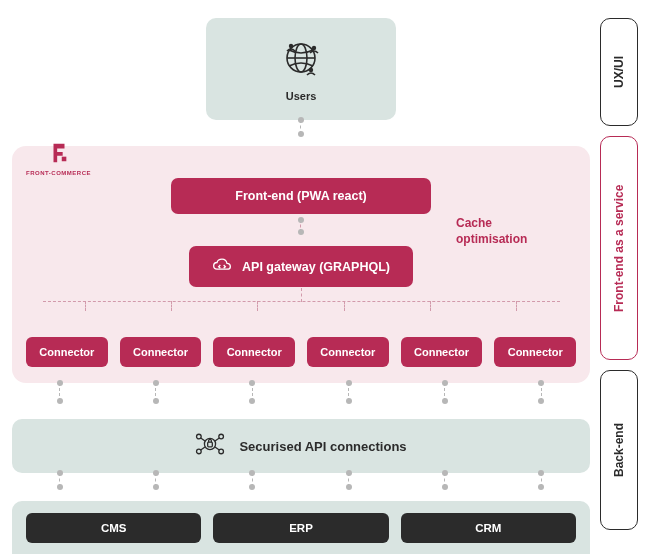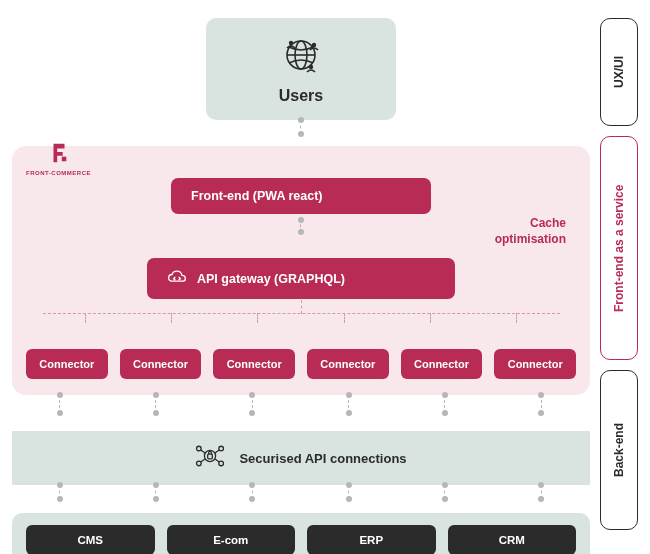--- a/index.html
+++ b/index.html
@@ -43,21 +43,21 @@
     border-radius: 10px;
     width: 190px;
     height: 102px;
     display: flex;
     flex-direction: column;
     align-items: center;
     justify-content: center;
     gap: 6px;
     margin: 0 auto;
   }
-  .users-label { font-size: 16px; font-weight: 700; color: #2b2b2b; }
+  .users-label { font-size: 11px; font-weight: 700; color: #2b2b2b; }
 
   
   .fe-container {
     background: #f8e8ec;
     border-radius: 14px;
     width: 100%;
     padding: 18px 14px 16px;
     display: flex;
     flex-direction: column;
     align-items: center;
@@ -78,34 +78,34 @@
   .fe-pill {
     background: #b72b55;
     color: #fff;
     border-radius: 7px;
     padding: 11px 20px;
     font-size: 12.5px;
     font-weight: 600;
     display: flex;
     align-items: center;
     gap: 10px;
-    justify-content: flex-start;
+    justify-content: center;
   }
   .fe-wide { width: 260px; margin-top: 14px; }
-  .fe-wide2 { width: 308px; margin-top: 26px; }
+  .fe-wide2 { width: 224px; margin-top: 14px; }
 
   .cache-label {
     position: absolute;
     right: 24px;
     top: 70px;
     width: 110px;
     color: #b72b55;
     font-size: 12px;
     font-weight: 600;
-    text-align: right;
+    text-align: left;
     line-height: 1.3;
   }
 
   .connector-row {
     display: flex;
     gap: 12px;
     width: 100%;
     justify-content: space-between;
     margin-top: 26px;
   }
@@ -116,21 +116,21 @@
     padding: 9px 0;
     font-size: 11px;
     font-weight: 600;
     flex: 1;
     text-align: center;
   }
 
   
   .sec-api {
     background: #d9e4e1;
-    border-radius: 0;
+    border-radius: 10px;
     width: 100%;
     padding: 12px;
     display: flex;
     align-items: center;
     justify-content: center;
     gap: 14px;
     margin-top: 18px;
   }
   .sec-label { font-size: 13px; font-weight: 700; color: #2b2b2b; }
 
@@ -331,21 +331,20 @@
         <div class="vdot" style="height:14px"></div>
         <div class="vdot" style="height:14px"></div>
       <div class="vdot" style="height:14px"></div>
         <div class="vdot" style="height:14px"></div>
         <div class="vdot" style="height:14px"></div>
     </div>
 
     <div class="client-sys">
       <div class="sys-row">
         <div class="sys-pill">CMS</div>
-        <div class="sys-pill">E-com</div>
         <div class="sys-pill">ERP</div>
         <div class="sys-pill">CRM</div>
       </div>
       <span class="client-label">Client information system</span>
     </div>
 
   </div>
 
   <div class="side-col">
     <div class="side-label side-uxui">UX/UI</div>

